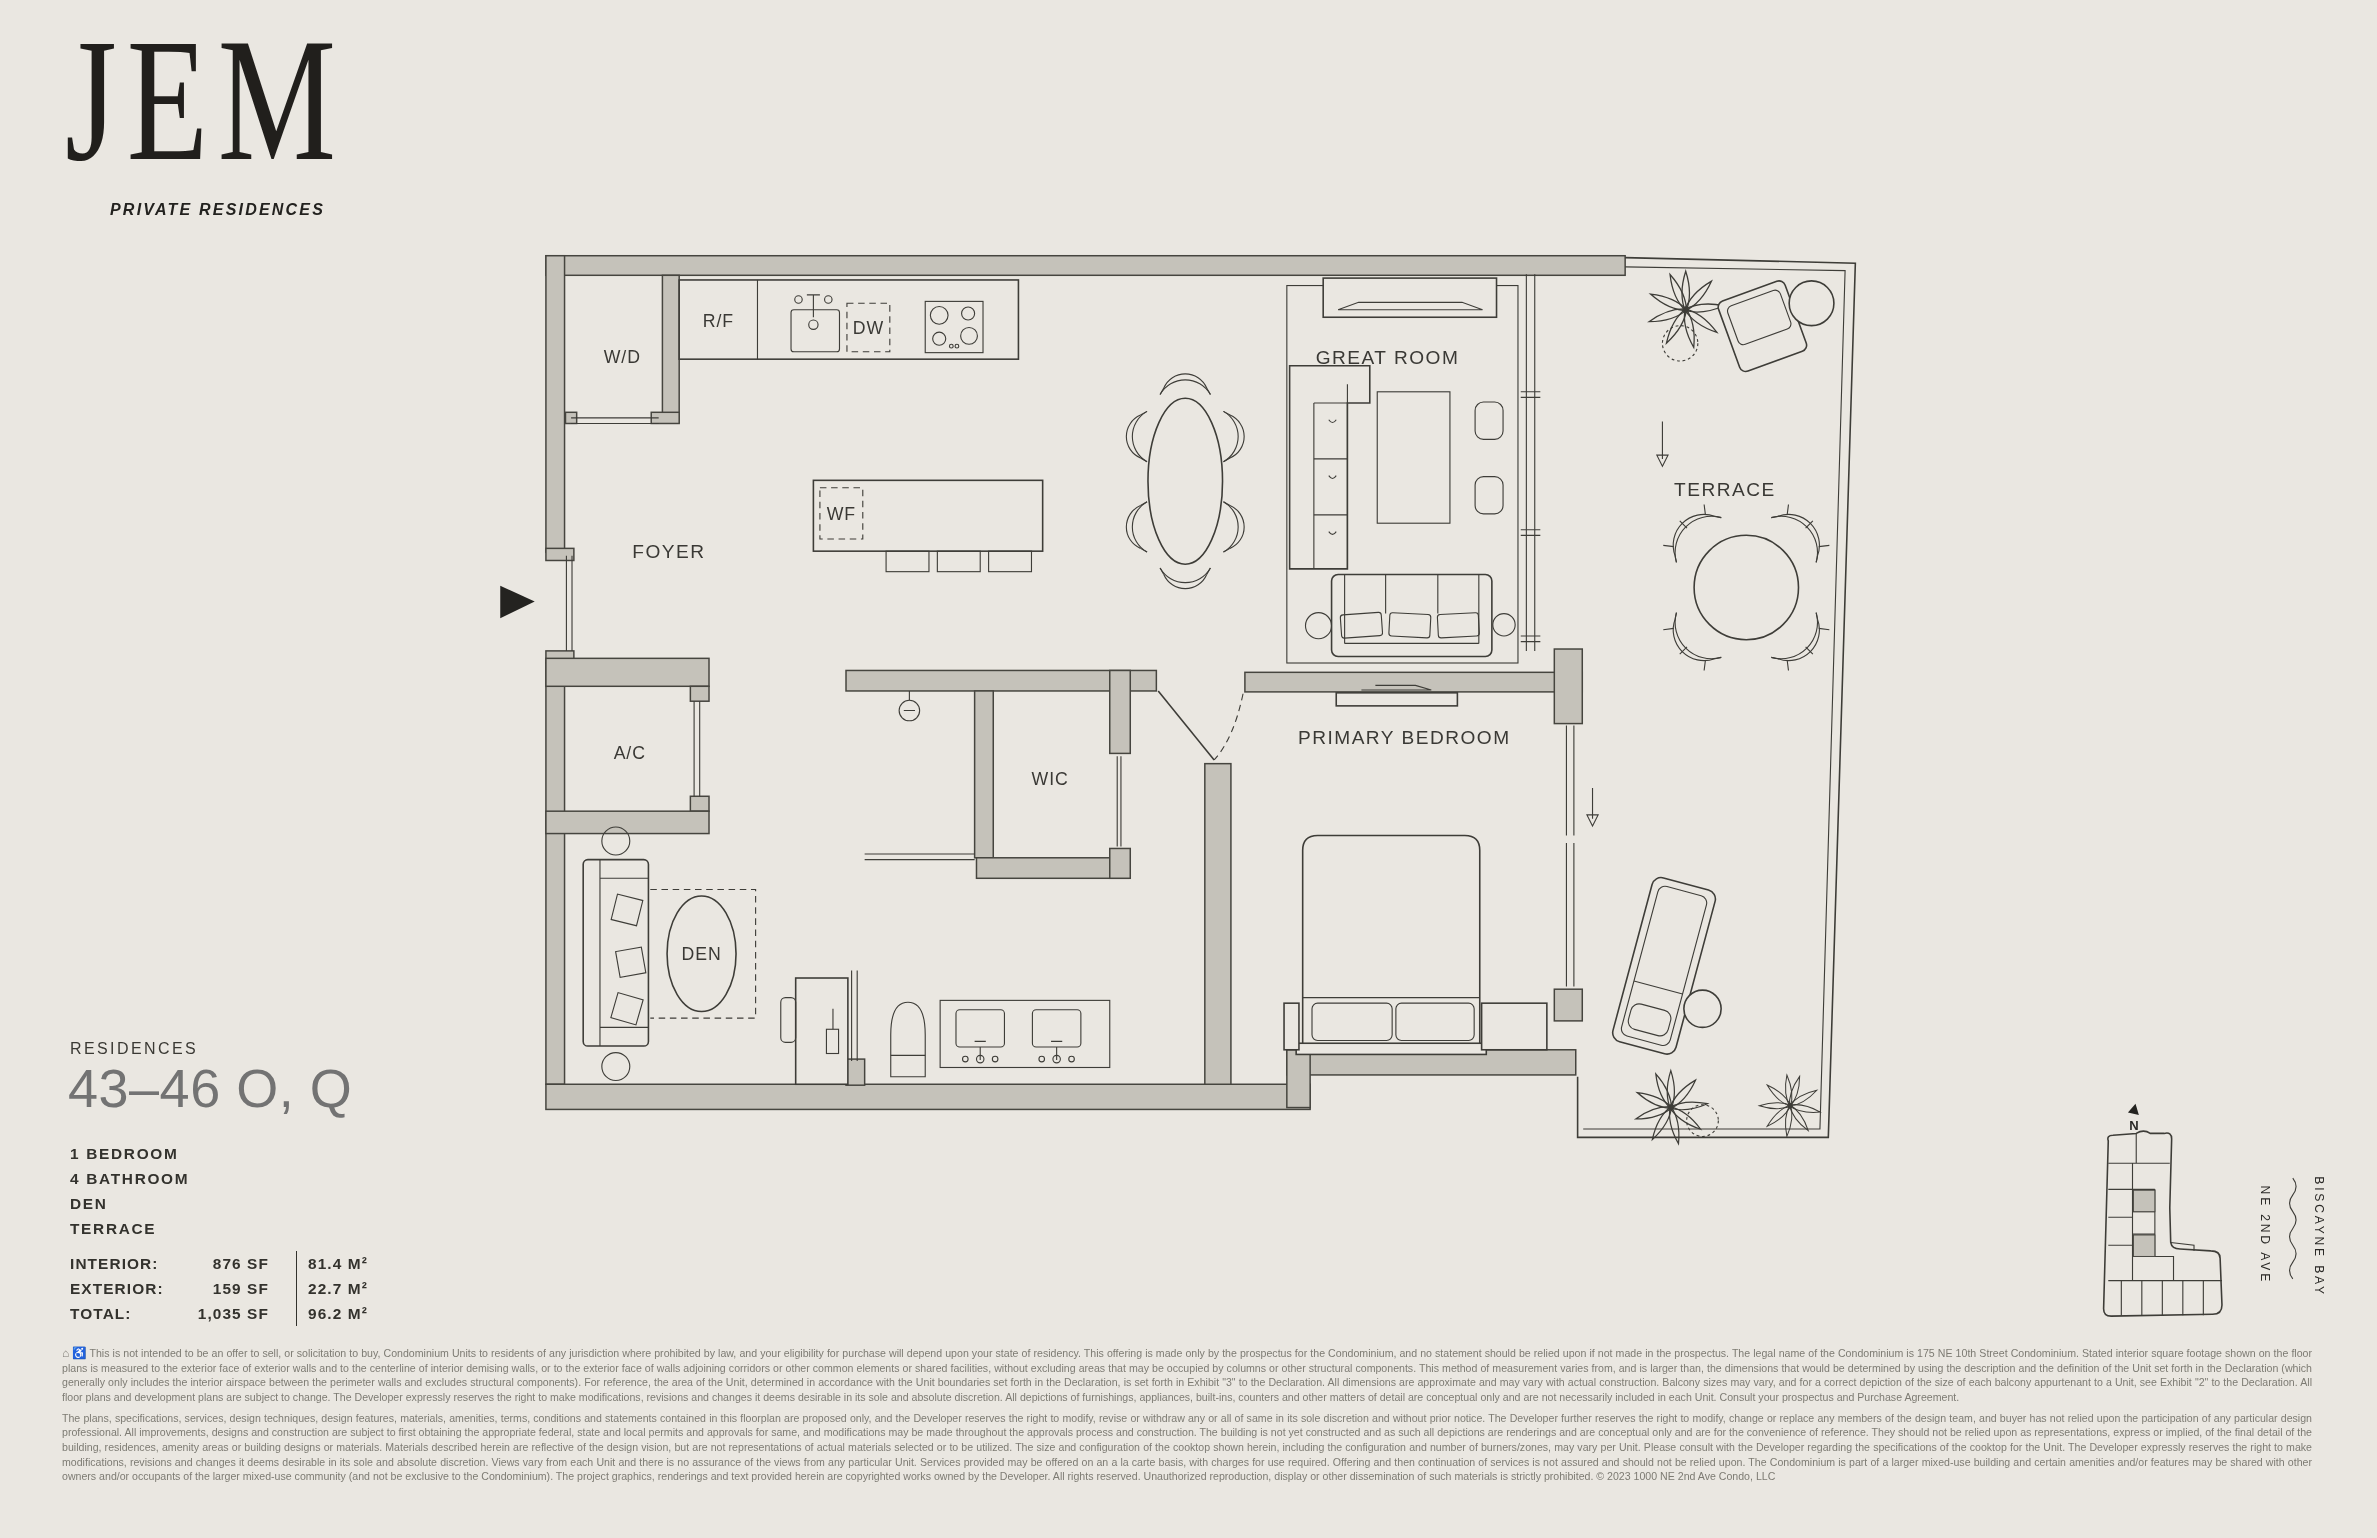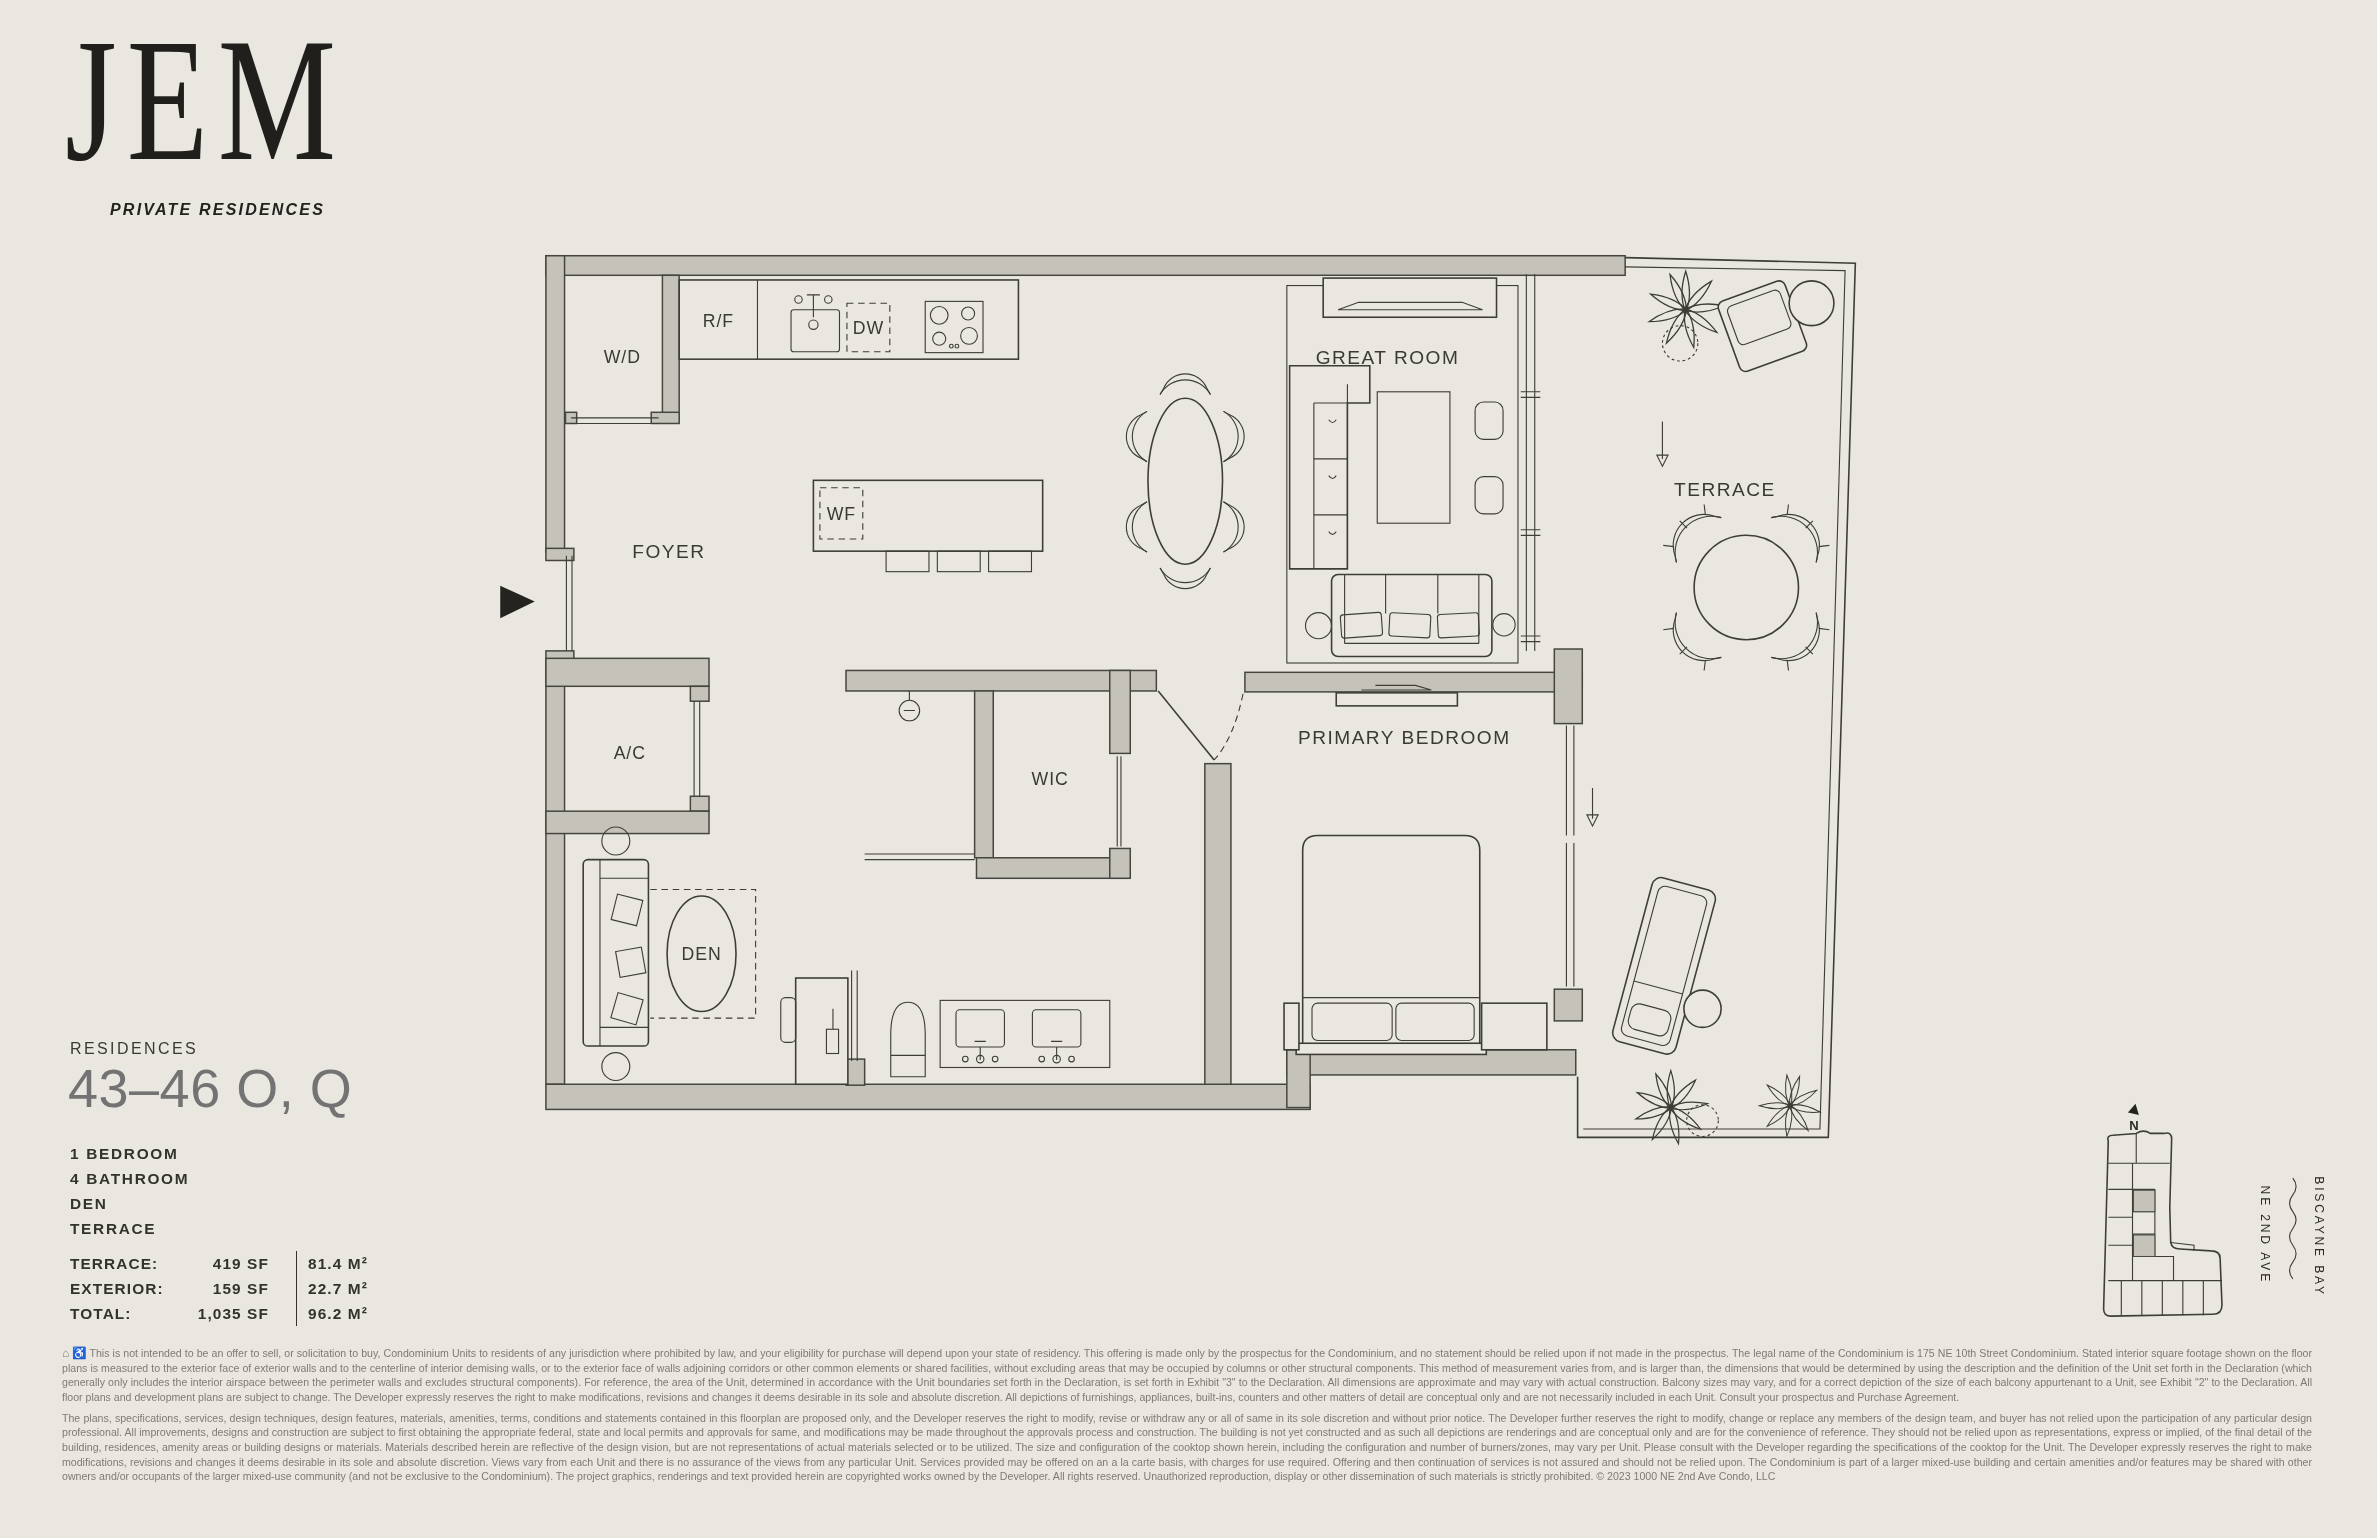--- a/index.html
+++ b/index.html
@@ -289,22 +289,22 @@
 <div class="abs" id="res-label">RESIDENCES</div>
 <div class="abs" id="res-number">43–46 O, Q</div>
 <div class="abs" id="res-features">
   <div>1 BEDROOM</div>
   <div>4 BATHROOM</div>
   <div>DEN</div>
   <div>TERRACE</div>
 </div>
 <div class="abs" id="res-areas">
   <div class="area-row">
-    <span class="a-label">TERRACE:</span>
-    <span class="a-sf">419 SF</span>
+    <span class="a-label">INTERIOR:</span>
+    <span class="a-sf">876 SF</span>
     <span class="a-m2">81.4 M²</span>
   </div>
   <div class="area-row">
     <span class="a-label">EXTERIOR:</span>
     <span class="a-sf">159 SF</span>
     <span class="a-m2">22.7 M²</span>
   </div>
   <div class="area-row">
     <span class="a-label">TOTAL:</span>
     <span class="a-sf">1,035 SF</span>

